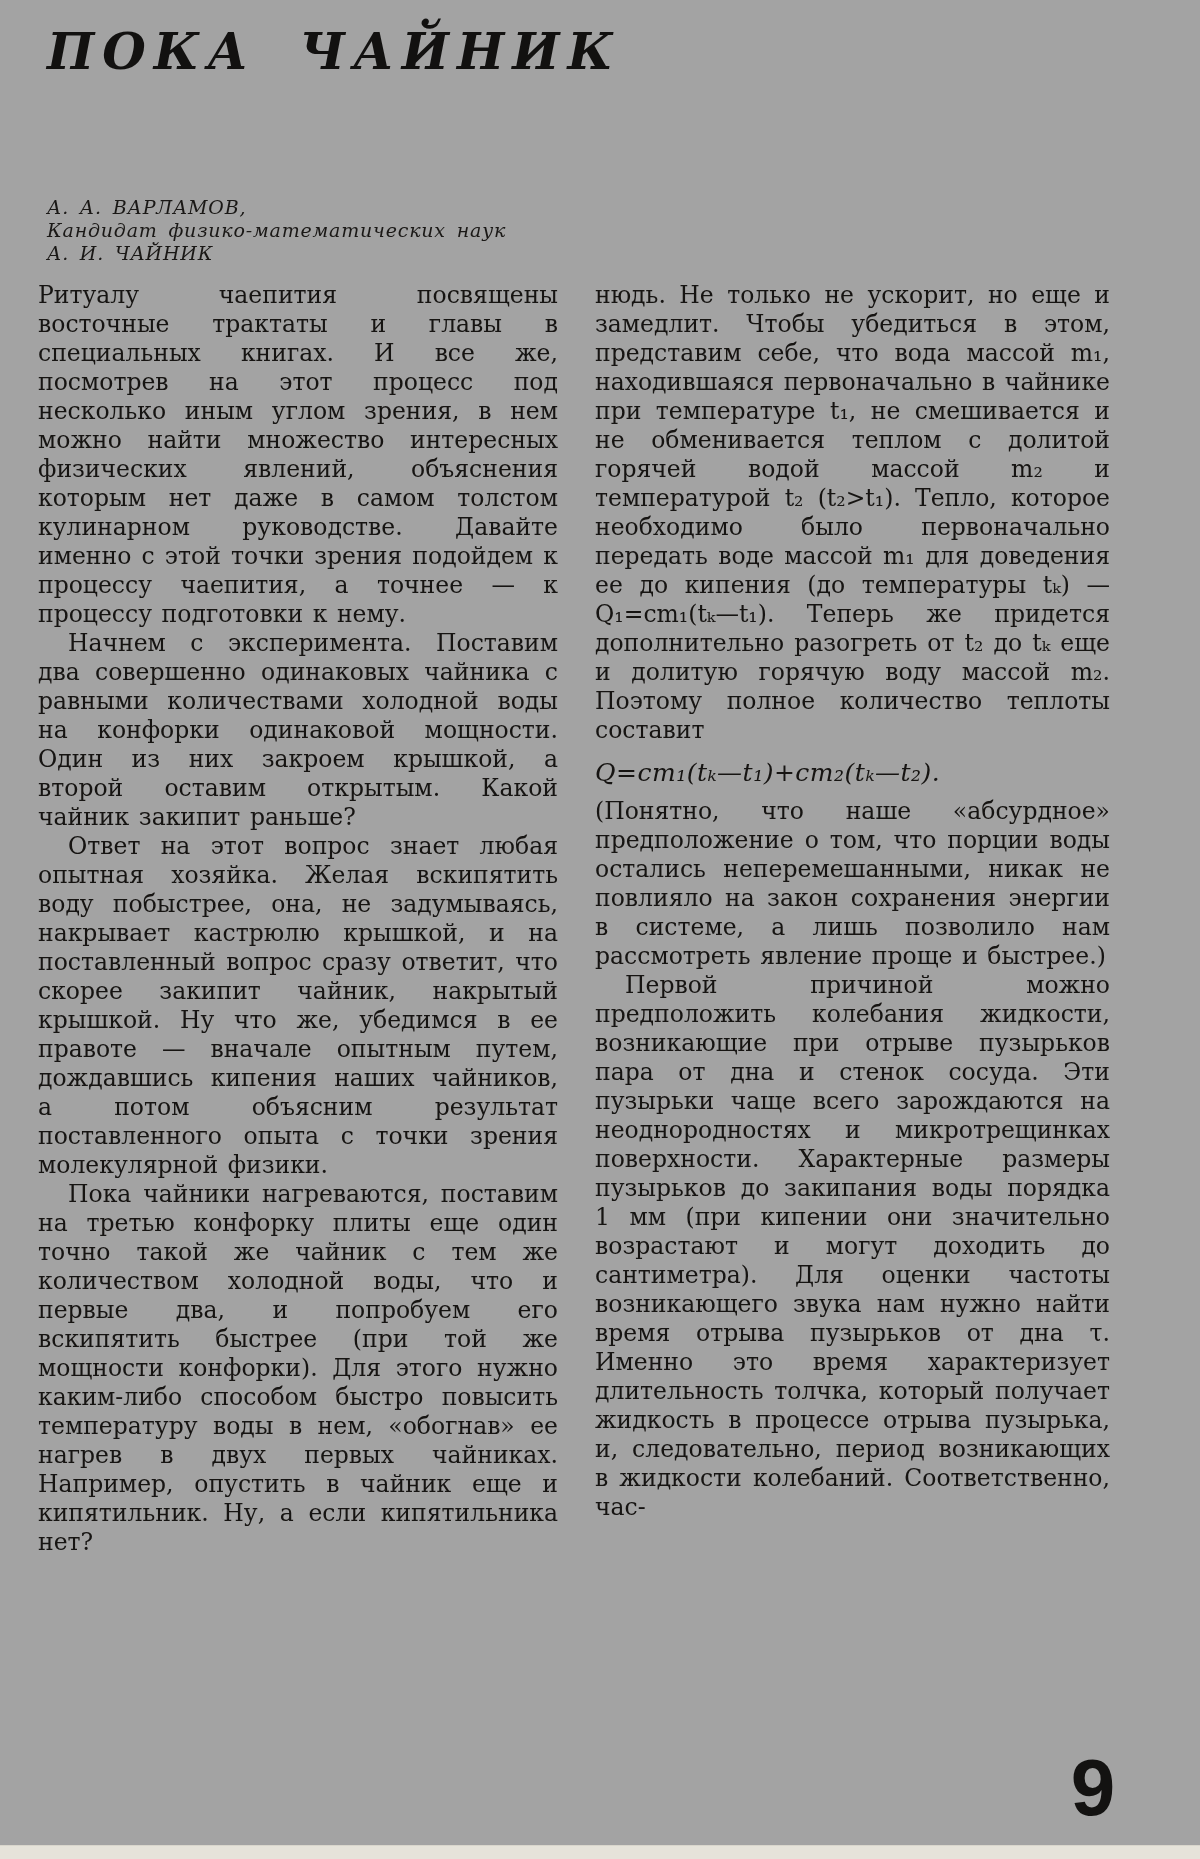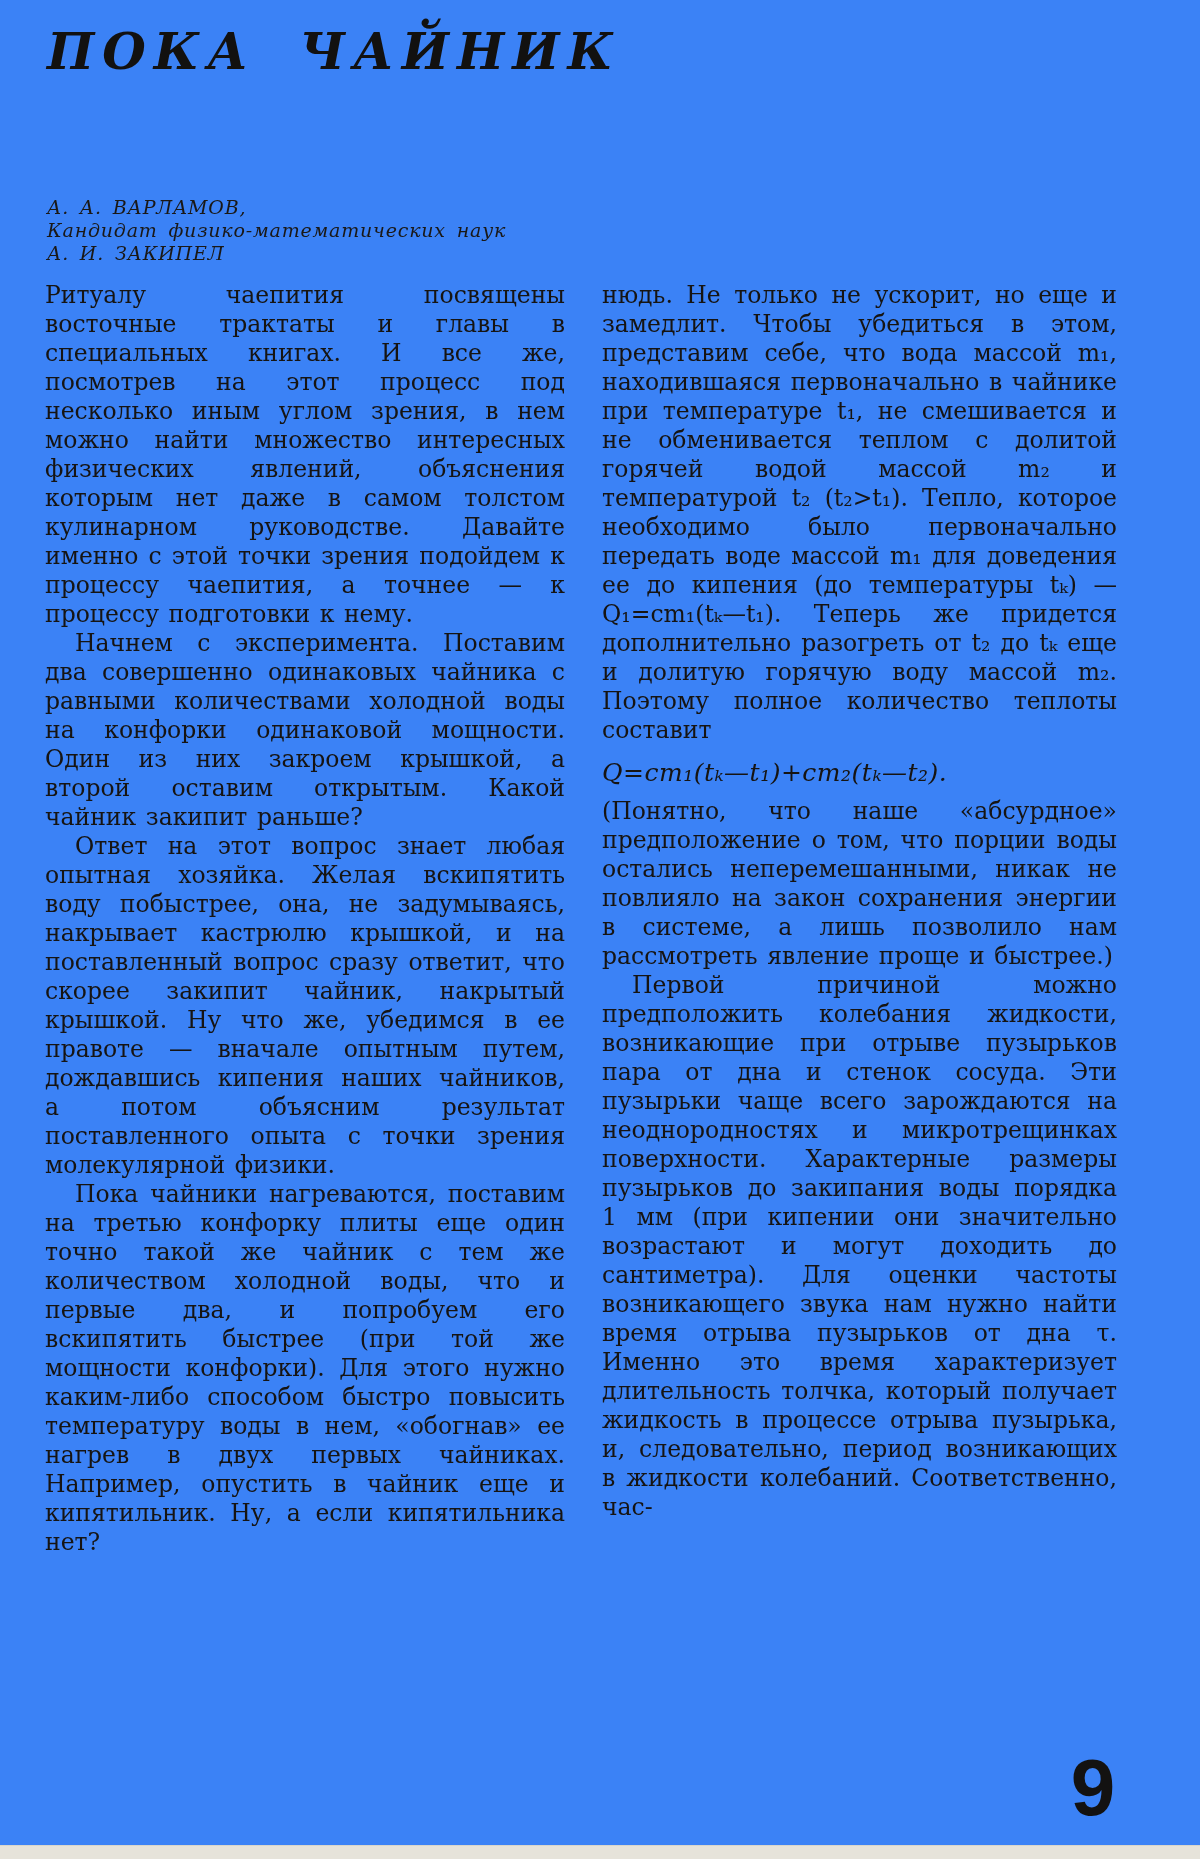--- a/index.html
+++ b/index.html
@@ -2,21 +2,21 @@
 <html lang="ru"><head>
 <meta charset="utf-8">
 <style>
   html, body { margin: 0; padding: 0; }
   body { width: 1200px; height: 1859px; background: #efece4; }
 
   .page {
     position: relative;
     width: 1200px;
     height: 1859px;
-    background: #3b82f6;
+    background: #a3a3a3;
     overflow: hidden;
     font-family: "DejaVu Serif", serif;
     color: #161412;
   }
 
   
   .title {
     position: absolute;
     left: 47px;
     top: 18px;
@@ -41,21 +41,21 @@
     font-size: 19px;
     line-height: 23px;
     letter-spacing: 0.8px;
     word-spacing: 4px;
     color: #1a1816;
   }
 
   
   .columns {
     position: absolute;
-    left: 45px;
+    left: 38px;
     top: 281px;
     width: 1072px;
     display: flex;
     gap: 37px;
   }
   .col { font-size: 23.5px; line-height: 29px; text-align: justify; }
   .col-left  { width: 520px; }
   .col-right { width: 515px; }
 
   .col p {
@@ -100,21 +100,21 @@
 </head>
 <body>
 
 <div class="page">
 
   <h1 class="title"><span>ПОКА ЧАЙНИК</span><br></h1>
 
   <div class="byline">
     <div>А. А. ВАРЛАМОВ,</div>
     <div>Кандидат физико-математических наук</div>
-    <div>А. И. ЗАКИПЕЛ</div>
+    <div>А. И. ЧАЙНИК</div>
   </div>
 
   <div class="columns">
 
     <section class="col col-left">
       <p class="no-indent">Ритуалу чаепития посвящены восточные трактаты и главы в специальных книгах. И все же, посмотрев на этот процесс под несколько иным углом зрения, в нем можно найти множество интересных физических явлений, объяснения которым нет даже в самом толстом кулинарном руководстве. Давайте именно с этой точки зрения подойдем к процессу чаепития, а точнее — к процессу подготовки к нему.</p>
       <p>Начнем с эксперимента. Поставим два совершенно одинаковых чайника с равными количествами холодной воды на конфорки одинаковой мощности. Один из них закроем крышкой, а второй оставим открытым. Какой чайник закипит раньше?</p>
       <p>Ответ на этот вопрос знает любая опытная хозяйка. Желая вскипятить воду побыстрее, она, не задумываясь, накрывает кастрюлю крышкой, и на поставленный вопрос сразу ответит, что скорее закипит чайник, накрытый крышкой. Ну что же, убедимся в ее правоте — вначале опытным путем, дождавшись кипения наших чайников, а потом объясним результат поставленного опыта с точки зрения молекулярной физики.</p>
       <p>Пока чайники нагреваются, поставим на третью конфорку плиты еще один точно такой же чайник с тем же количеством холодной воды, что и первые два, и попробуем его вскипятить быстрее (при той же мощности конфорки). Для этого нужно каким-либо способом быстро повысить температуру воды в нем, «обогнав» ее нагрев в двух первых чайниках. Например, опустить в чайник еще и кипятильник. Ну, а если кипятильника нет?</p>
     </section>

